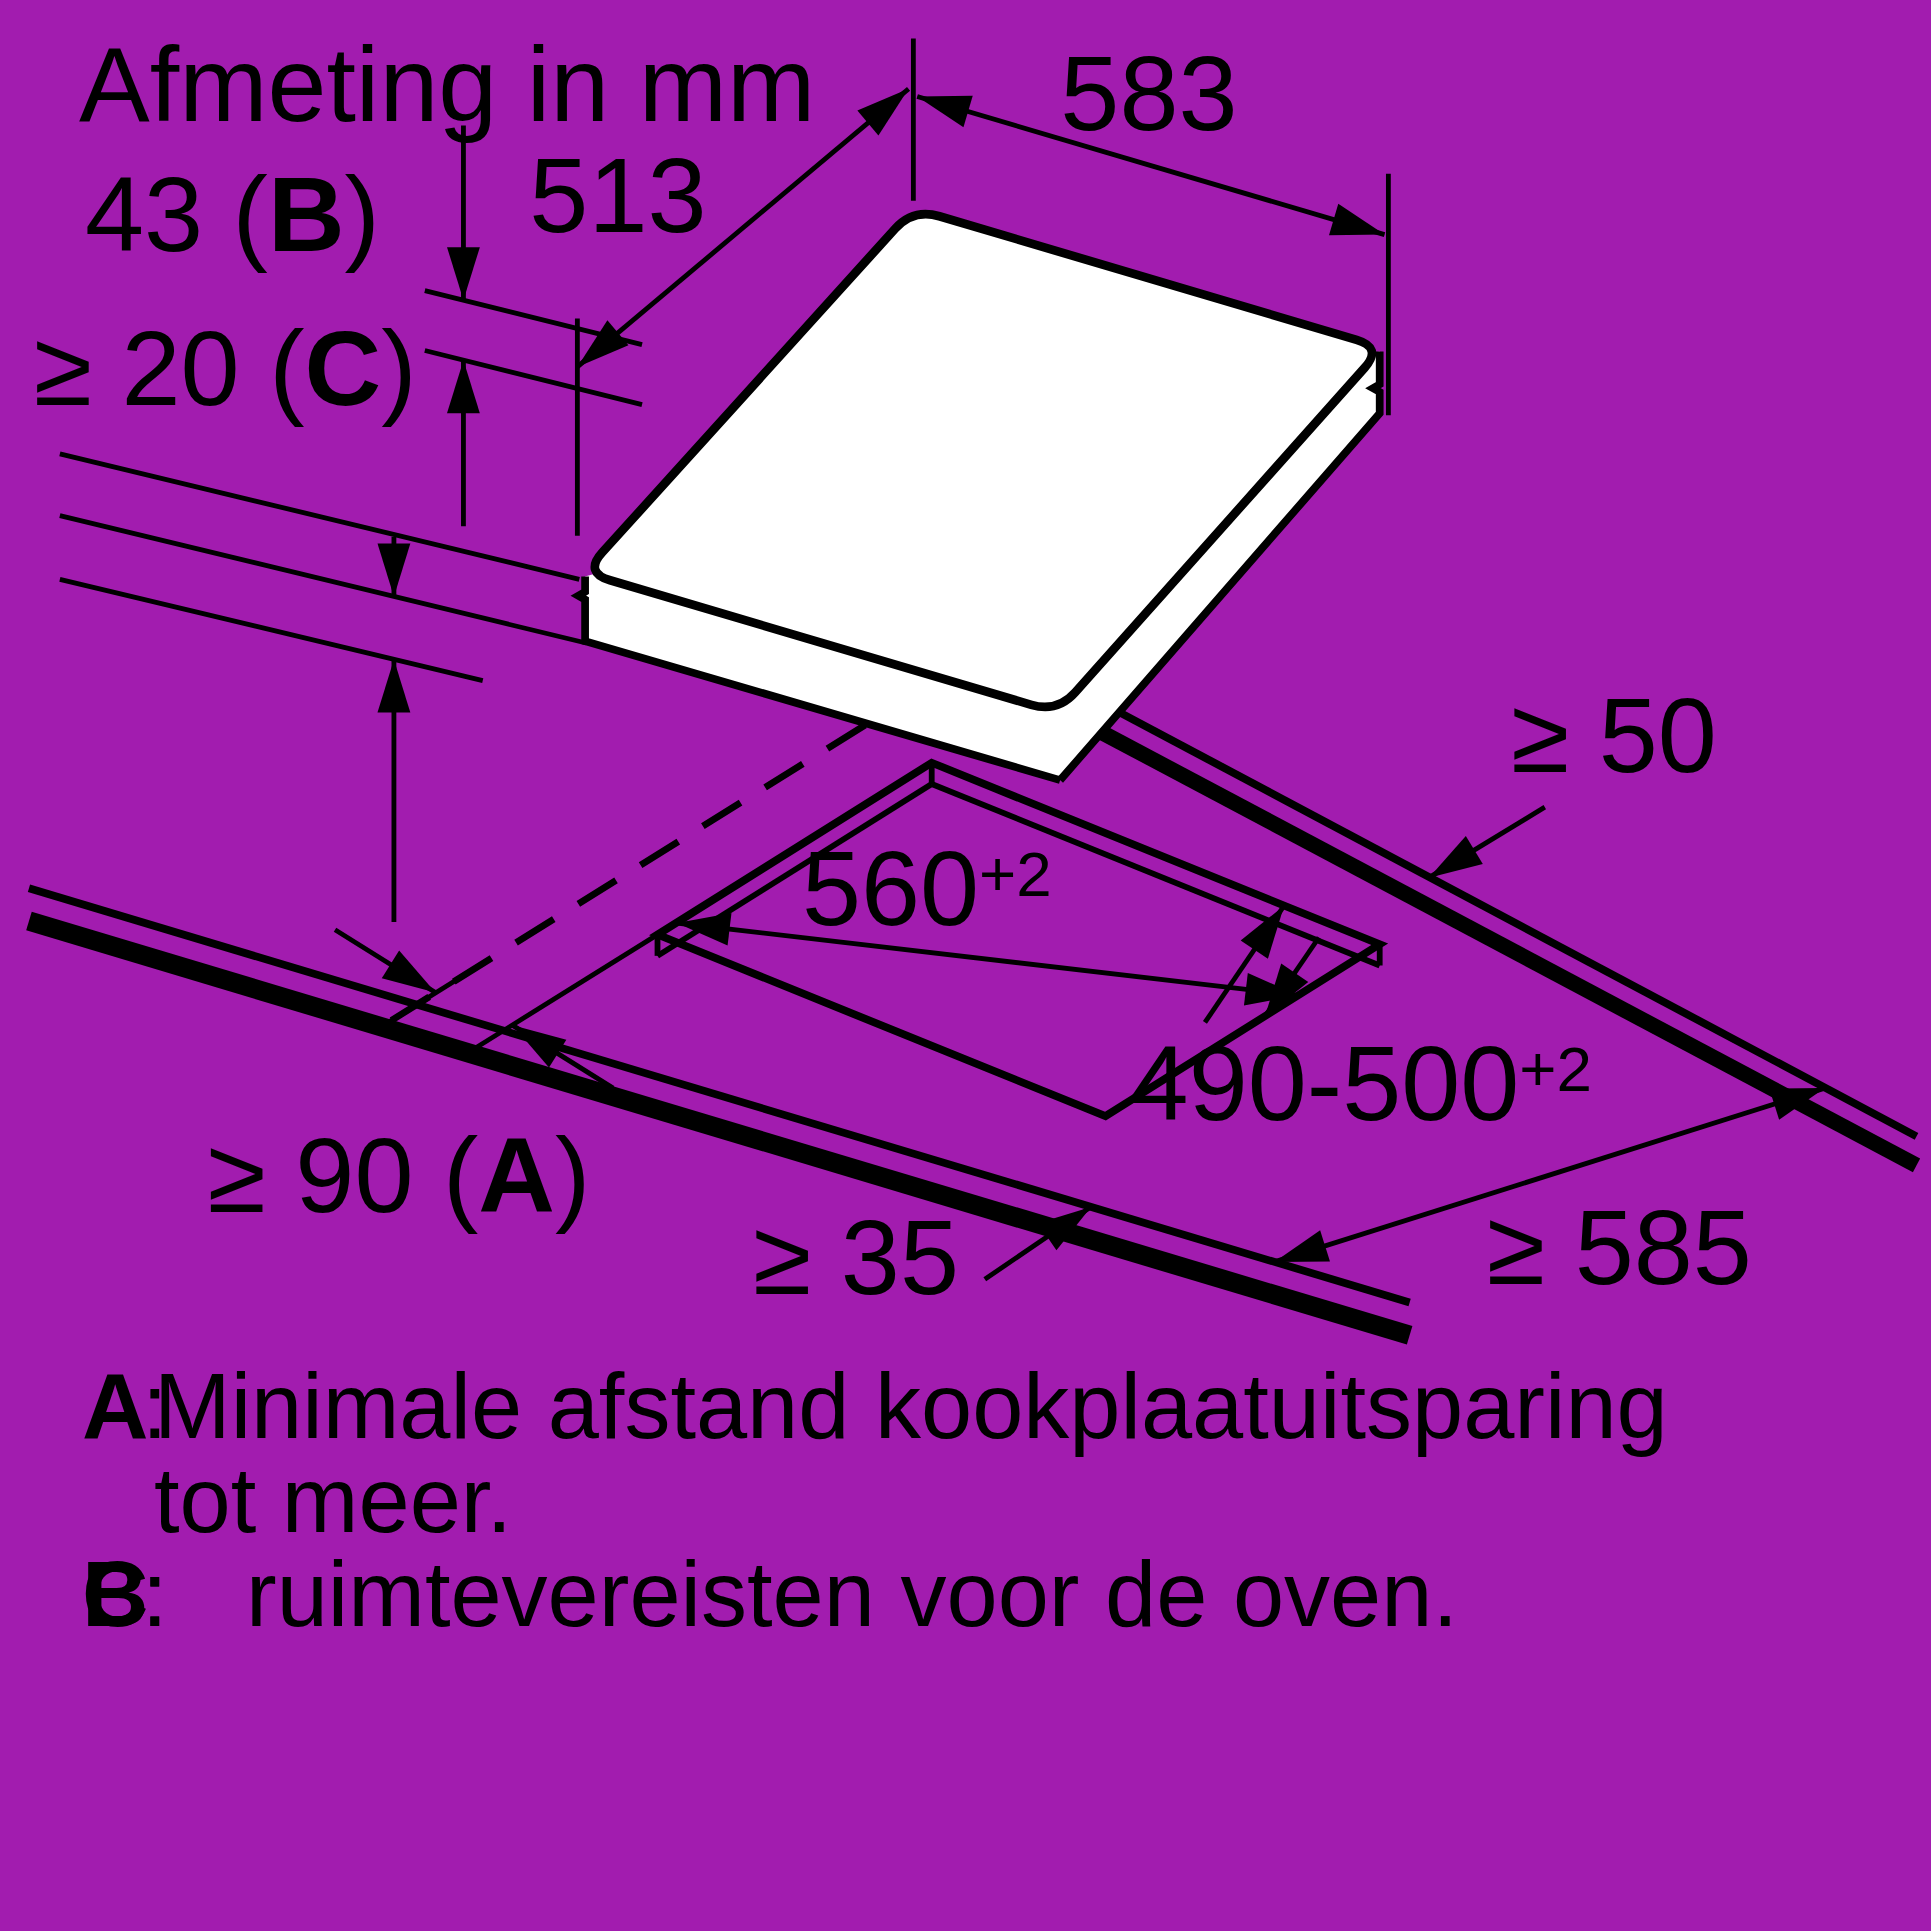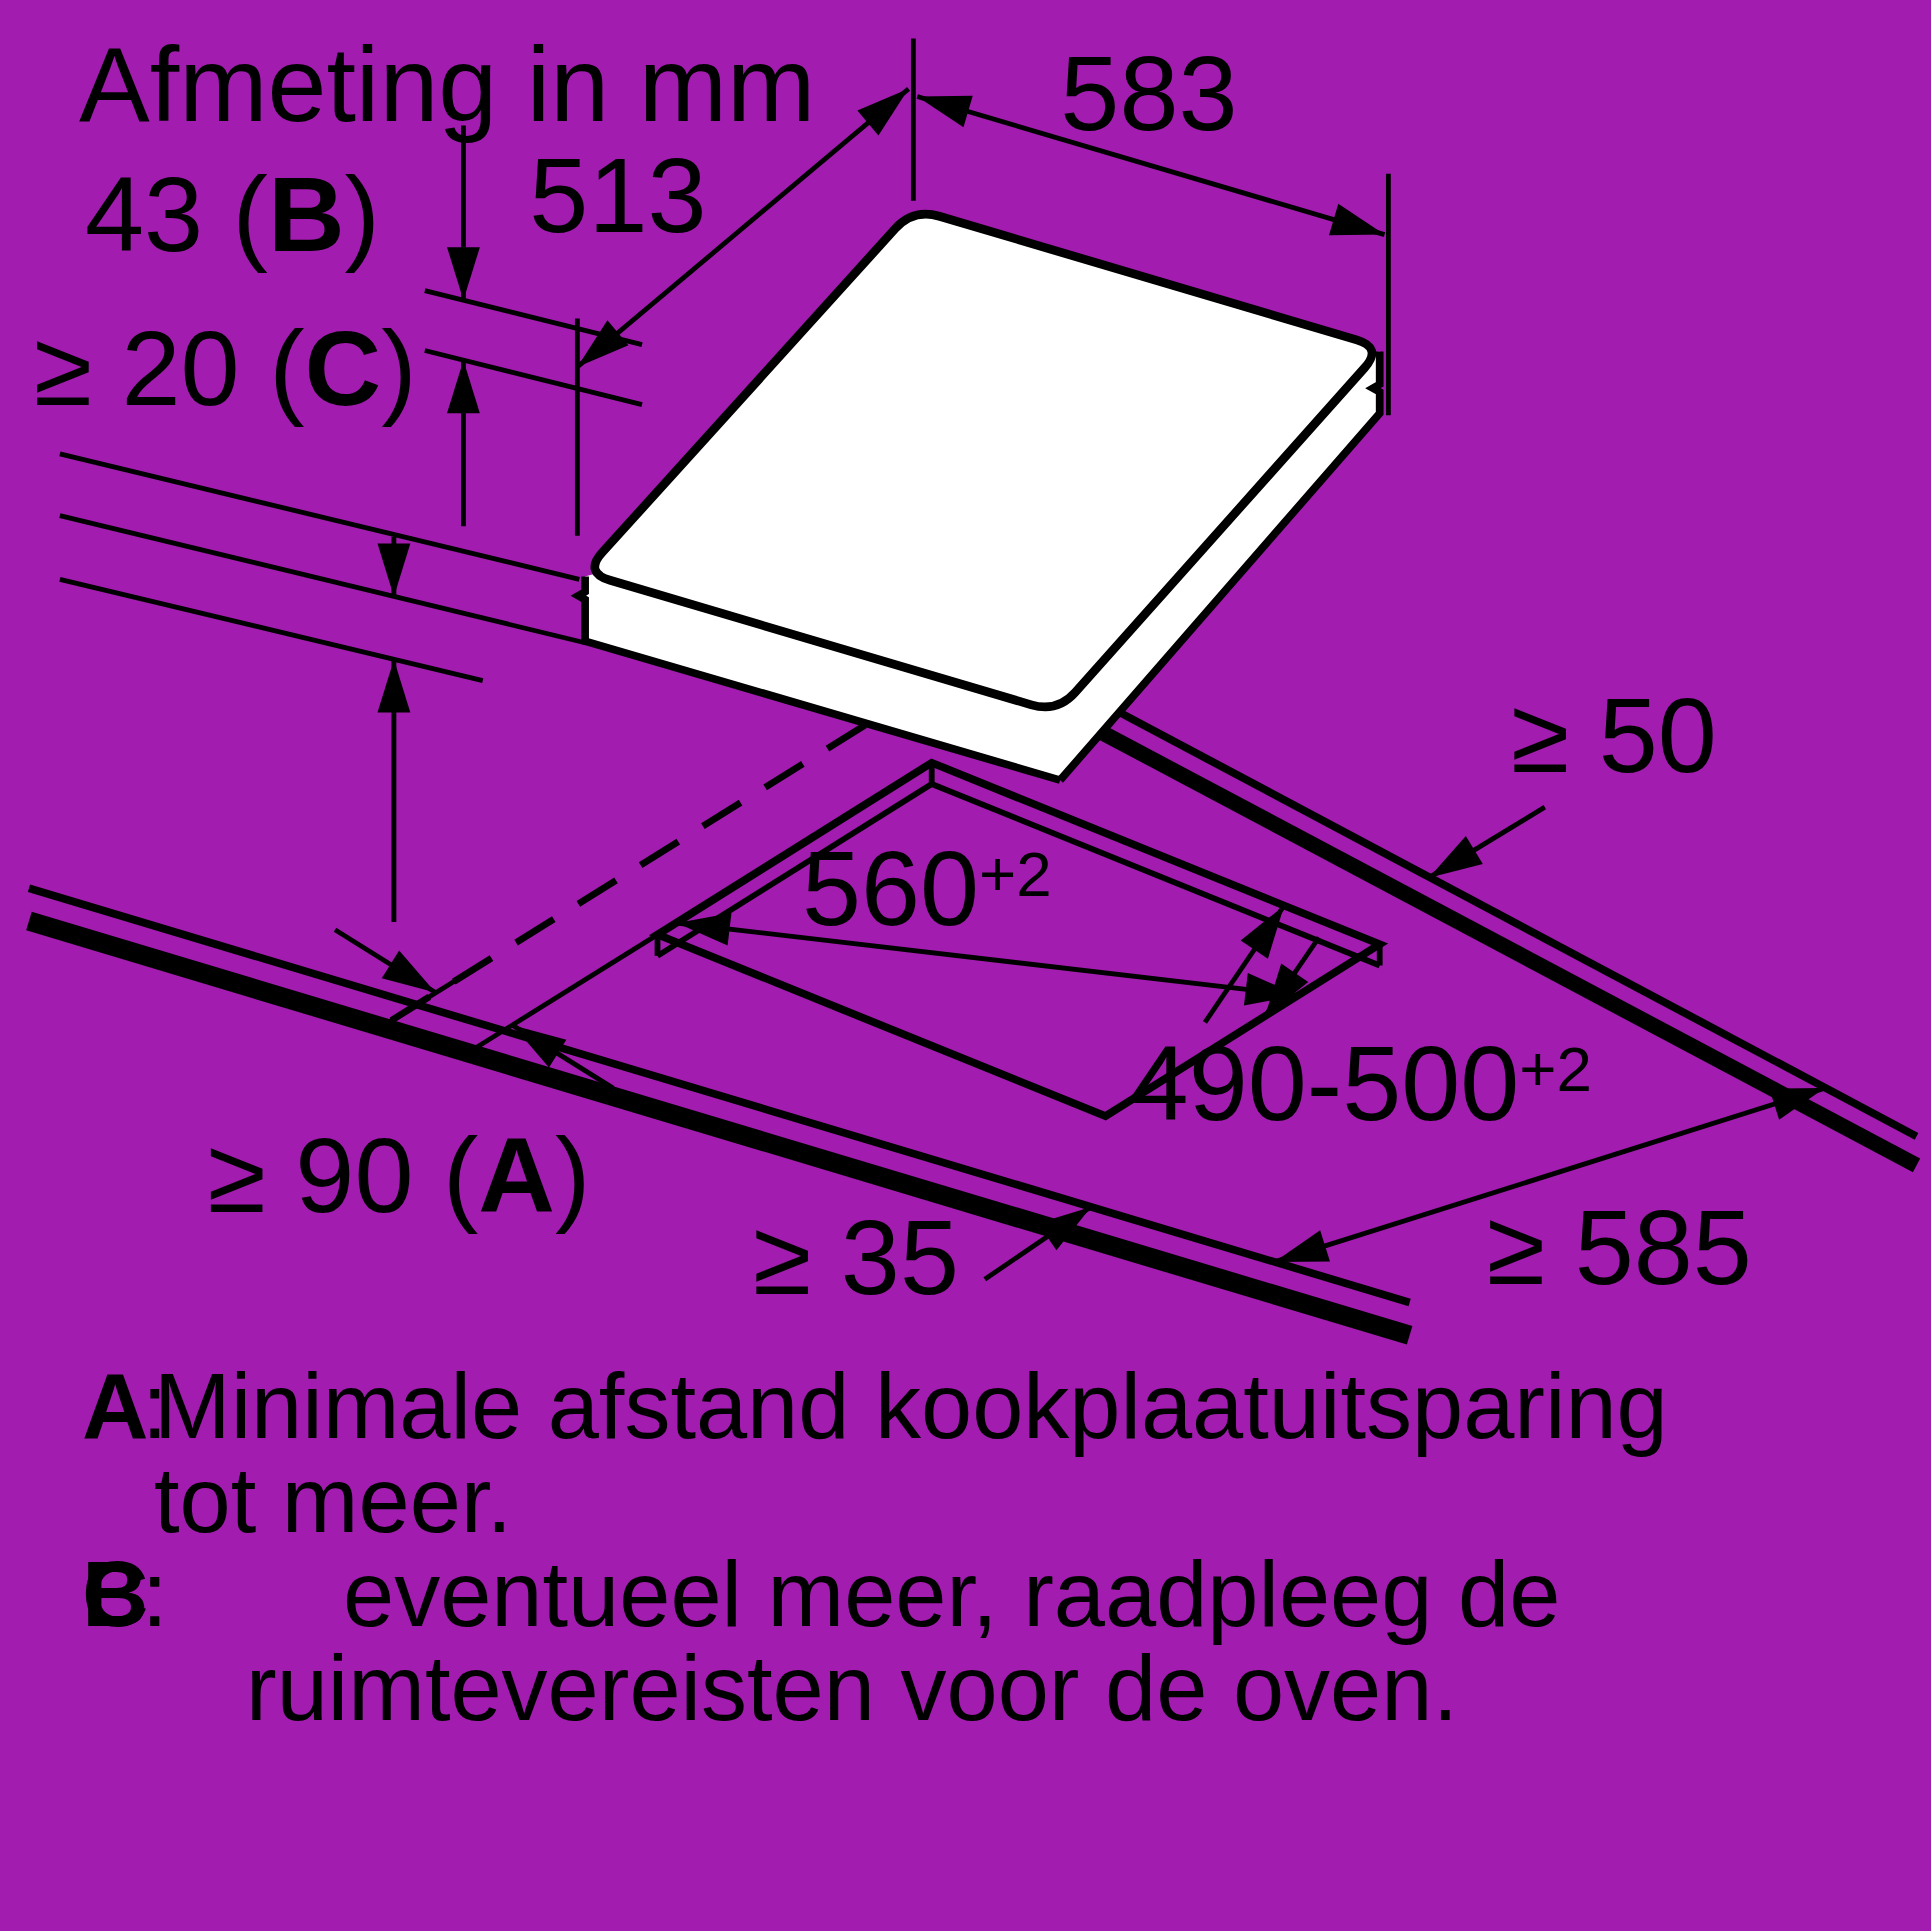--- a/index.html
+++ b/index.html
@@ -142,18 +142,17 @@
     <div class="lg-line">
       <span class="lg-label">A</span><span class="lg-colon">:</span><span class="lg-text">Minimale afstand kookplaatuitsparing</span>
     </div>
     <div class="lg-line ind-a">tot meer.</div>
     <div class="lg-line">
       <span class="lg-label">B</span><span class="lg-colon">:</span>
     </div>
     <div class="lg-line">
       <span class="lg-label">C</span><span class="lg-colon">:</span>
     </div>
-    <div class="lg-line ind-c2">eventueel meer, raadpleeg de</div>
     <div class="lg-line ind-c3">ruimtevereisten voor de oven.</div>
   </div>
 
 </div>
 
 
 </body></html>

